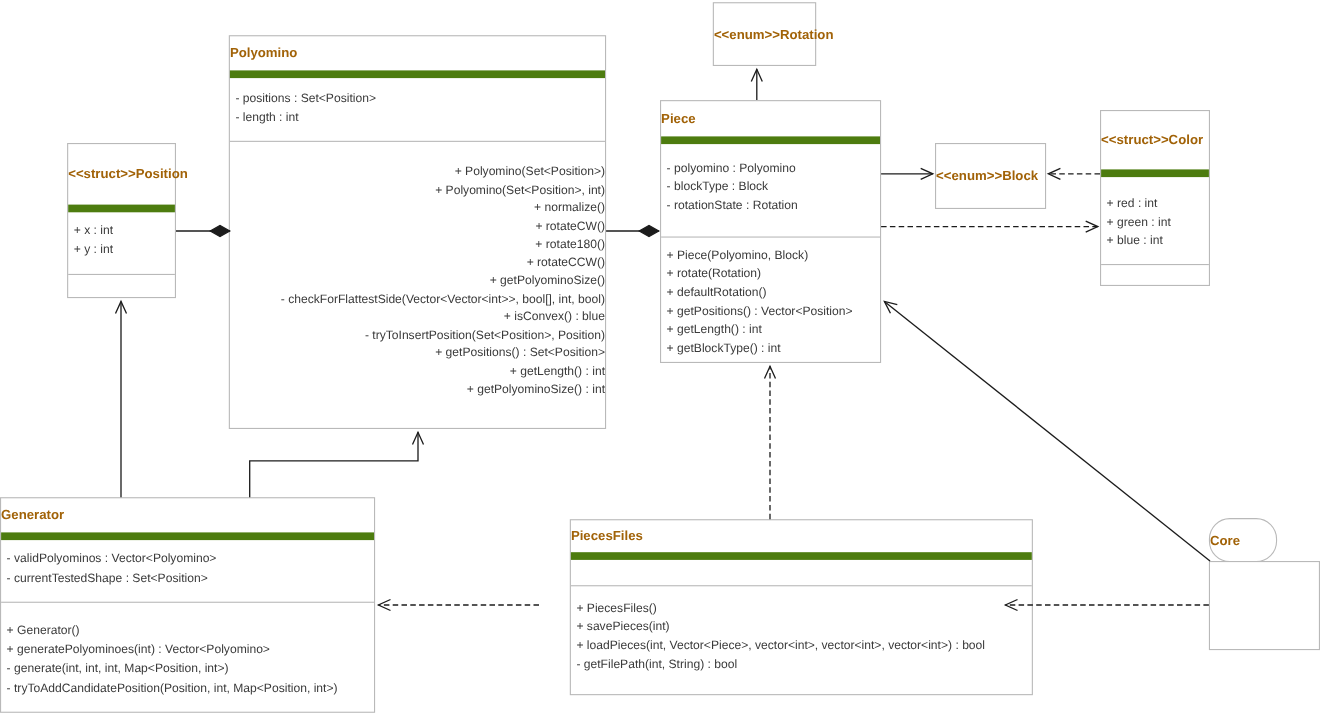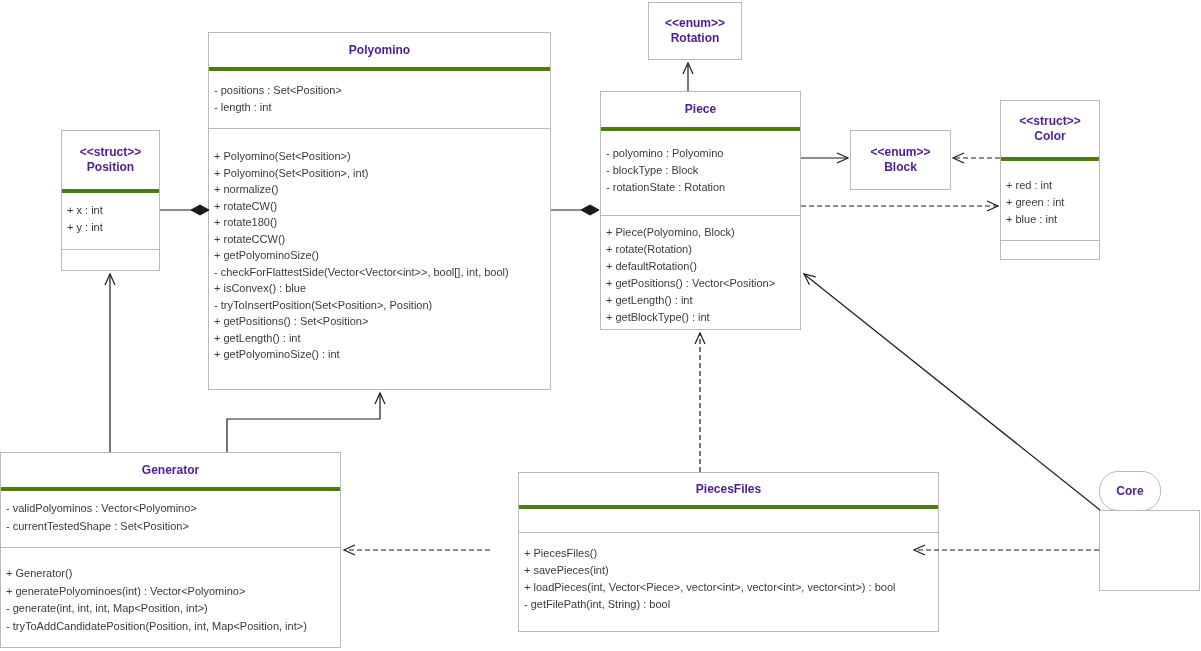--- a/index.html
+++ b/index.html
@@ -15,30 +15,30 @@
   .uml-class {
     position: absolute;
     background: #ffffff;
     border: 1px solid #b9b9b9;
     display: flex;
     flex-direction: column;
     color: #3a3a3a;
   }
   .title {
     display: flex;
-    flex-direction: column;
+    flex-direction: row;
     align-items: center;
-    justify-content: center;
+    justify-content: flex-start;
     font-weight: bold;
     font-size: 12px;
-    color: #4c1d95;
+    color: #a16207;
     flex: 0 0 auto;
     line-height: 15px;
   }
-  .title.sep { border-bottom: 4px solid #4d7c0f; }
+  .title.sep { border-bottom: 7px solid #4d7c0f; }
   .compartment {
     font-size: 11px;
     padding-left: 5px;
     overflow: hidden;
     flex: 0 0 auto;
   }
   .compartment.sep { border-bottom: 1px solid #b9b9b9; }
   .compartment.fill { flex: 1 1 auto; }
   .member { white-space: nowrap; line-height: 16.5px; }
   .lh17 .member { line-height: 17px; }
@@ -51,21 +51,21 @@
 <div class="canvas">
 
   <div class="uml-class" style="left:208px; top:32px; width:343px; height:358px;">
     <div class="title sep" style="height:38px;">
       <span>Polyomino</span>
     </div>
     <div class="compartment sep" style="height:58px; padding-top:11px;">
         <div class="member">- positions : Set&lt;Position&gt;</div>
         <div class="member">- length : int</div>
       </div>
-    <div class="compartment fill" style="padding-top:19px;">
+    <div class="compartment fill" style="padding-top:19px;text-align:right;">
         <div class="member">+ Polyomino(Set&lt;Position&gt;)</div>
         <div class="member">+ Polyomino(Set&lt;Position&gt;, int)</div>
         <div class="member">+ normalize()</div>
         <div class="member">+ rotateCW()</div>
         <div class="member">+ rotate180()</div>
         <div class="member">+ rotateCCW()</div>
         <div class="member">+ getPolyominoSize()</div>
         <div class="member">- checkForFlattestSide(Vector&lt;Vector&lt;int&gt;&gt;, bool[], int, bool)</div>
         <div class="member">+ isConvex() : blue</div>
         <div class="member">- tryToInsertPosition(Set&lt;Position&gt;, Position)</div>

